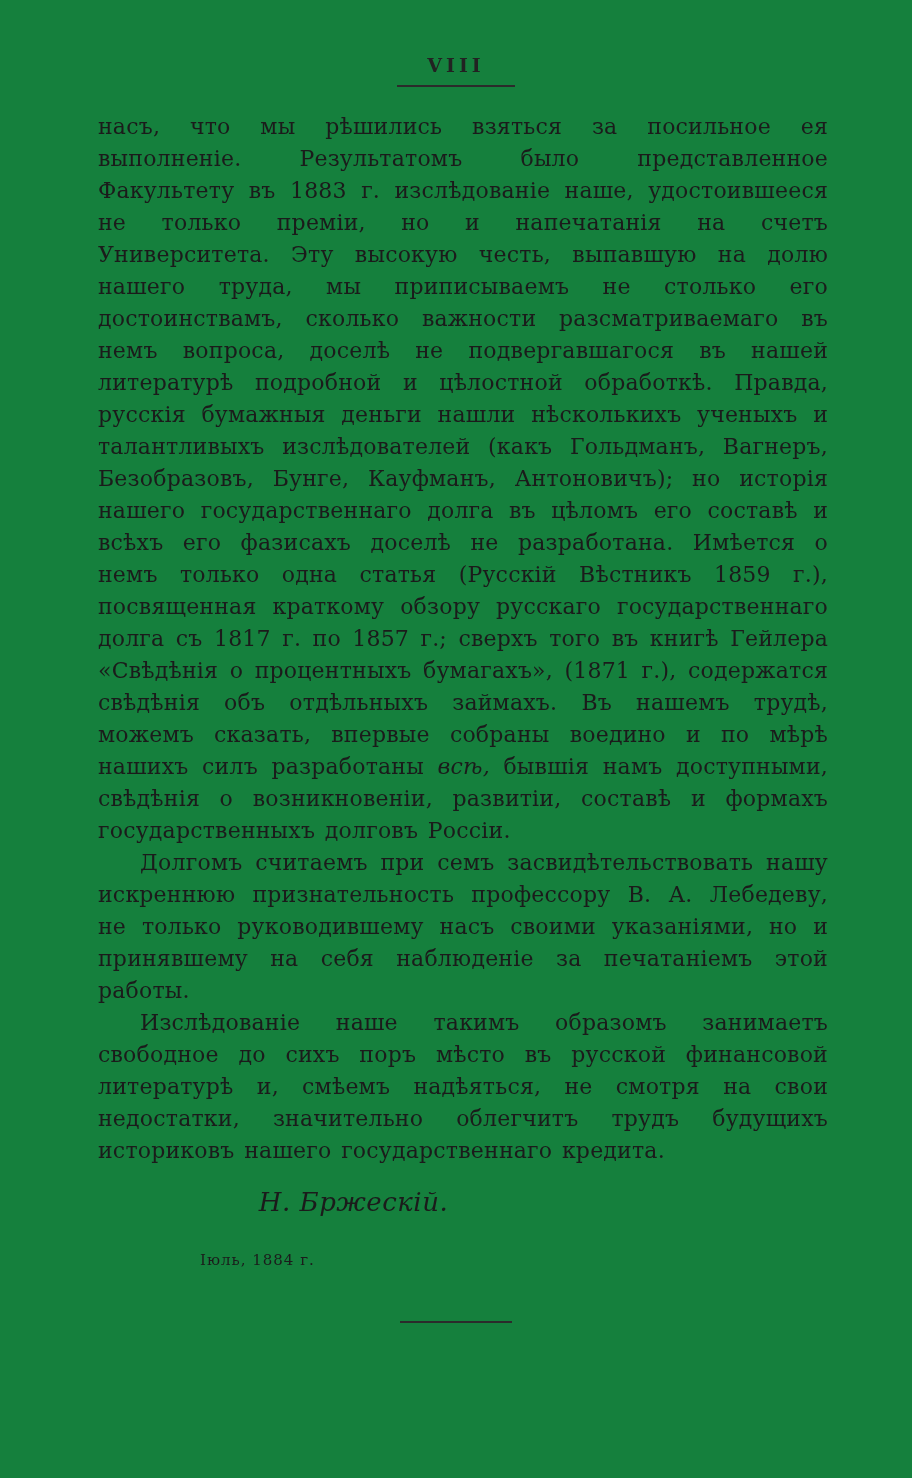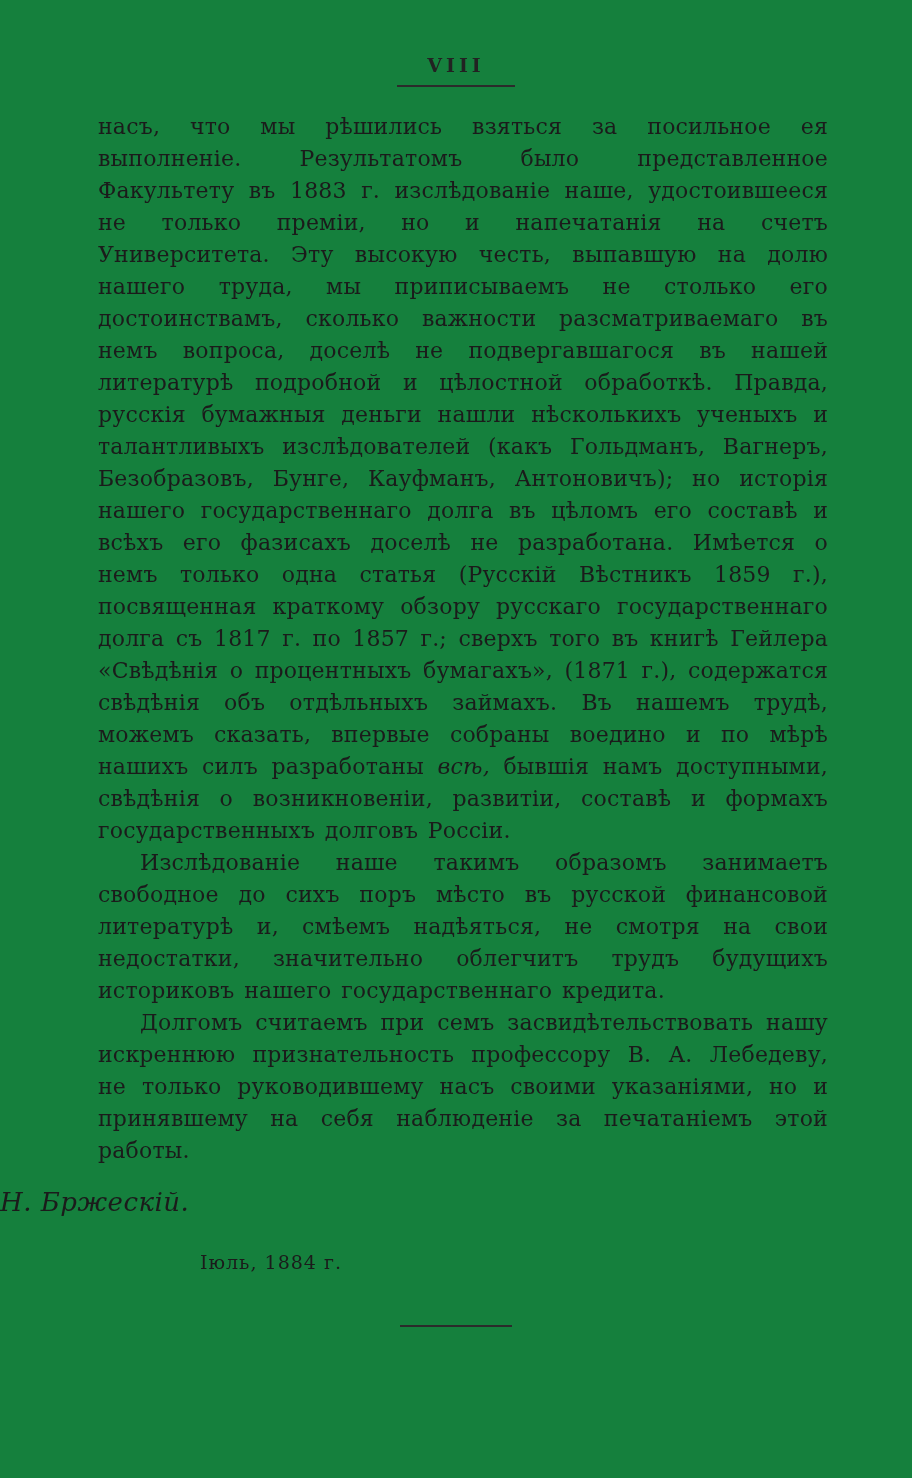--- a/index.html
+++ b/index.html
@@ -48,28 +48,28 @@
     padding: 0;
   }
   .body-text p.indent {
     text-indent: 42px;
   }
   .italic {
     font-style: italic;
   }
   .signature {
     margin: 20px 205px 0 0;
-    text-align: left;
+    text-align: center;
     font-style: italic;
     font-size: 26px;
     letter-spacing: 0.5px;
   }
   .date-line {
     margin: 34px 0 0 200px;
-    font-size: 19px;
+    font-size: 15px;
     letter-spacing: 1px;
   }
   .footer-rule {
     width: 112px;
     height: 2px;
     background: #2b2b2b;
     margin: 52px auto 0 auto;
   }
 </style>
 </head>
@@ -79,22 +79,22 @@
 
   <div class="header">
     <span class="page-num">VIII</span>
     <div class="header-rule"></div>
   </div>
 
   <div class="body-text">
     <p>
       <span>насъ, что мы рѣшились взяться за посильное ея выполненіе. Результатомъ было представленное Факультету въ 1883 г. изслѣдованіе наше, удостоившееся не только преміи, но и напечатанія на счетъ Университета. Эту высокую честь, выпавшую на долю нашего труда, мы приписываемъ не столько его достоинствамъ, сколько важности разсматриваемаго въ немъ вопроса, доселѣ не подвергавшагося въ нашей литературѣ подробной и цѣлостной обработкѣ. Правда, русскія бумажныя деньги нашли нѣсколькихъ ученыхъ и талантливыхъ изслѣдователей (какъ Гольдманъ, Вагнеръ, Безобразовъ, Бунге, Кауфманъ, Антоновичъ); но исторія нашего государственнаго долга въ цѣломъ его составѣ и всѣхъ его фазисахъ доселѣ не разработана. Имѣется о немъ только одна статья (Русскій Вѣстникъ 1859 г.), посвященная краткому обзору русскаго государственнаго долга съ 1817 г. по 1857 г.; сверхъ того въ книгѣ Гейлера «Свѣдѣнія о процентныхъ бумагахъ», (1871 г.), содержатся свѣдѣнія объ отдѣльныхъ займахъ. Въ нашемъ трудѣ, можемъ сказать, впервые собраны воедино и по мѣрѣ нашихъ силъ разработаны </span><span class="italic">всѣ,</span><span> бывшія намъ доступными, свѣдѣнія о возникновеніи, развитіи, составѣ и формахъ государственныхъ долговъ Россіи.</span>
     </p>
+    <p class="indent">Долгомъ считаемъ при семъ засвидѣтельствовать нашу искреннюю признательность профессору В. А. Лебедеву, не только руководившему насъ своими указаніями, но и принявшему на себя наблюденіе за печатаніемъ этой работы.</p>
     <p class="indent">Изслѣдованіе наше такимъ образомъ занимаетъ свободное до сихъ поръ мѣсто въ русской финансовой литературѣ и, смѣемъ надѣяться, не смотря на свои недостатки, значительно облегчитъ трудъ будущихъ историковъ нашего государственнаго кредита.</p>
-    <p class="indent">Долгомъ считаемъ при семъ засвидѣтельствовать нашу искреннюю признательность профессору В. А. Лебедеву, не только руководившему насъ своими указаніями, но и принявшему на себя наблюденіе за печатаніемъ этой работы.</p>
   </div>
 
   <div class="signature">Н. Бржескій.</div>
 
   <div class="date-line">Іюль, 1884 г.</div>
 
   <div class="footer-rule"></div>
 
 </div>
 

